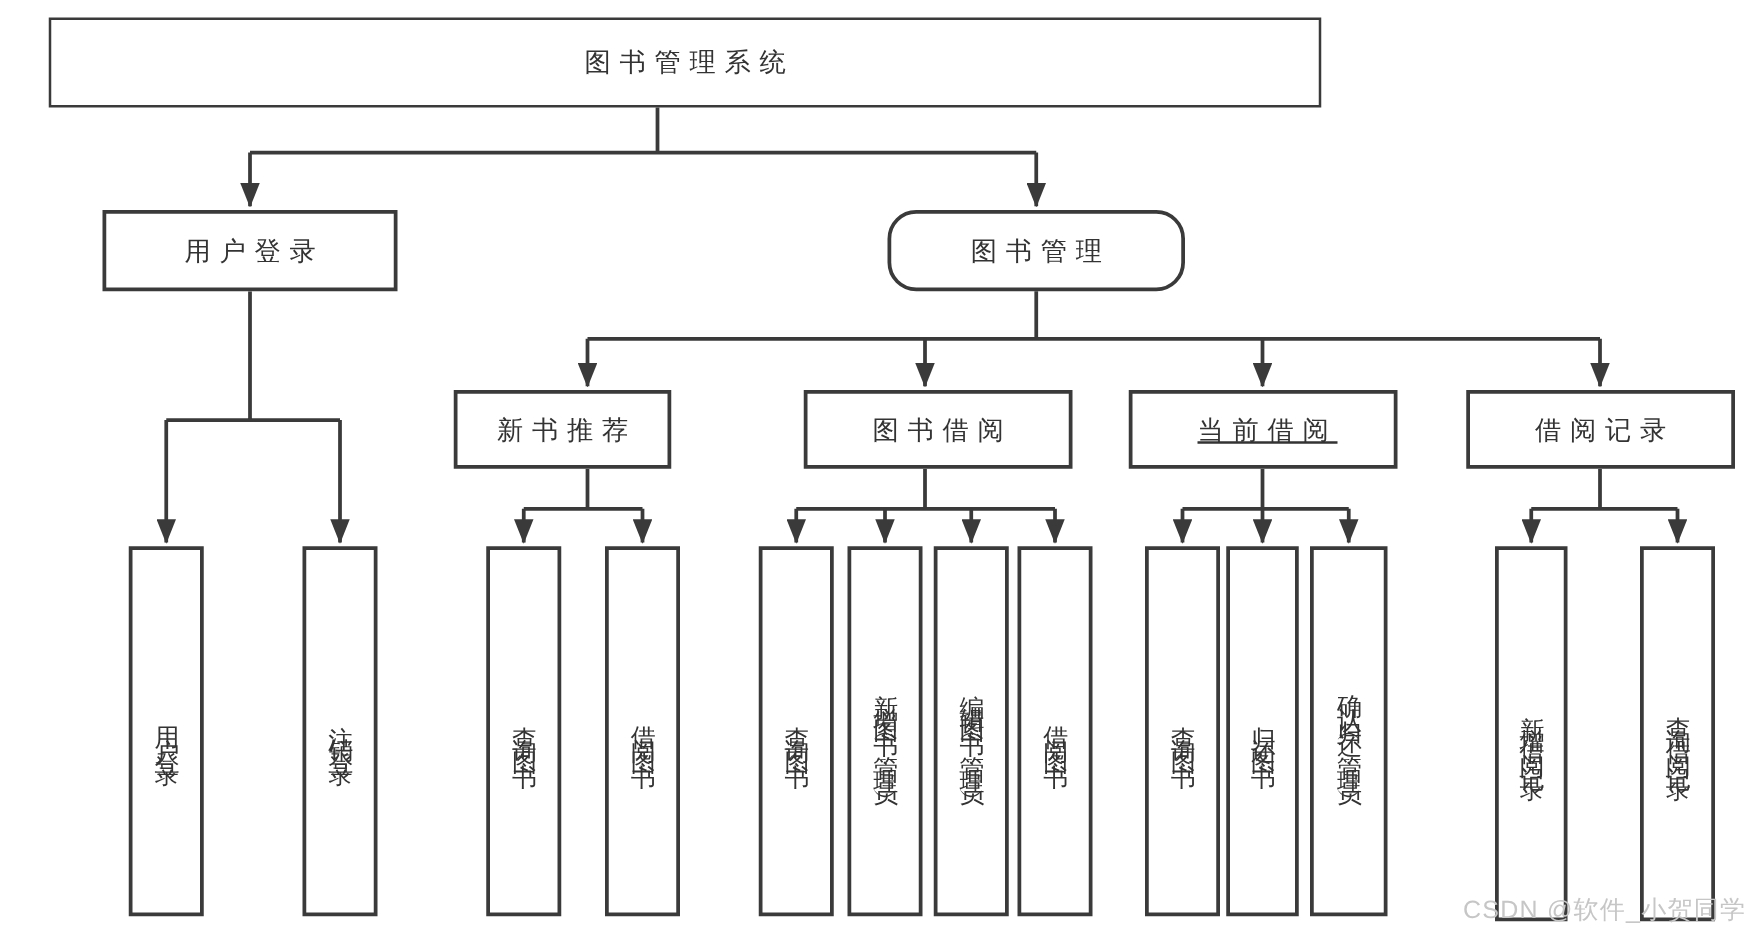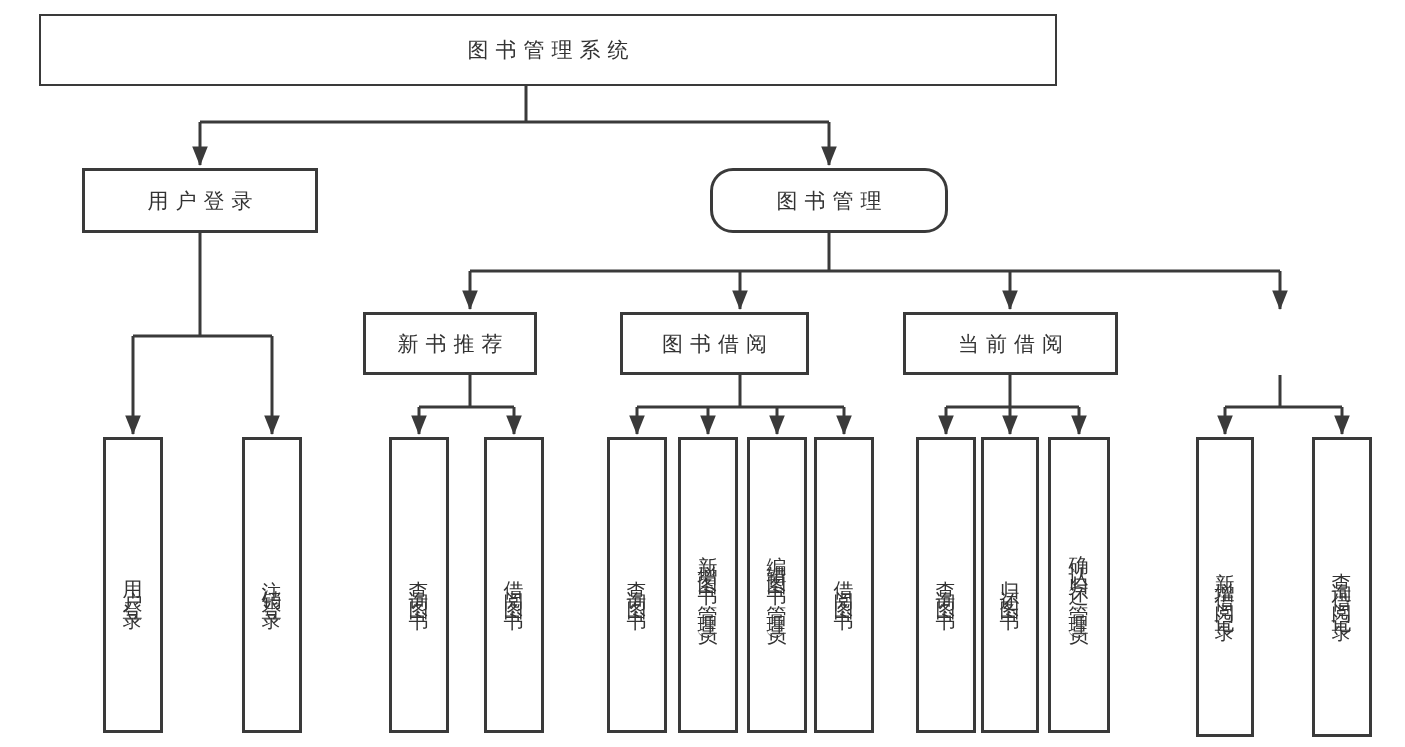--- a/index.html
+++ b/index.html
@@ -82,22 +82,23 @@
     <path class="conn" marker-end="url(#ah)" d="M1225,407 V434"></path>
     <path class="conn" marker-end="url(#ah)" d="M1342,407 V434"></path>
   </svg>
 
   <div class="node h-box root-box" style="left:22px;top:14px;width:1018px;height:72px;margin-left:17px;">图书管理系统</div>
 
   <div class="node h-box" style="left:82px;top:168px;width:236px;height:65px;">用户登录</div>
   <div class="node h-box" style="left:710px;top:168px;width:238px;height:65px;border-radius:23px;">图书管理</div>
 
   <div class="node h-box" style="left:363px;top:312px;width:174px;height:63px;">新书推荐</div>
-  <div class="node h-box" style="left:620px;top:312px;width:189px;height:63px;">图书借阅</div>
-  <div class="node h-box" style="left:903px;top:312px;width:215px;height:63px;">当前借阅</div>
+  <div class="node h-box" style="left:643px;top:312px;width:215px;height:63px;">图书借阅</div>
+  <div class="node h-box" style="left:903px;top:312px;width:215px;height:63px;text-decoration:underline;">当前借阅</div>
+  <div class="node h-box" style="left:1173px;top:312px;width:215px;height:63px;">借阅记录</div>
 
   <div class="node v-box" style="left:103px;top:437px;width:60px;height:296px;">
     <span class="v-label">用户登录</span>
   </div>
   <div class="node v-box" style="left:242px;top:437px;width:60px;height:296px;">
     <span class="v-label">注销登录</span>
   </div>
 
   <div class="node v-box" style="left:389px;top:437px;width:60px;height:296px;">
     <span class="v-label">查询图书</span>
@@ -129,14 +130,15 @@
     <span class="v-label">确认归还（管理员）</span>
   </div>
 
   <div class="node v-box" style="left:1196px;top:437px;width:58px;height:300px;">
     <span class="v-label">新增借阅记录</span>
   </div>
   <div class="node v-box" style="left:1312px;top:437px;width:60px;height:300px;">
     <span class="v-label">查询借阅记录</span>
   </div>
 
+  <div class="watermark">CSDN @软件_小贺同学</div>
 
 </div>
 
 </body></html>

